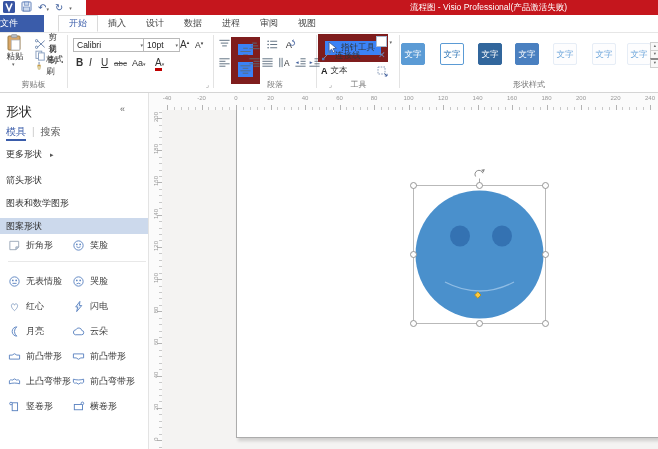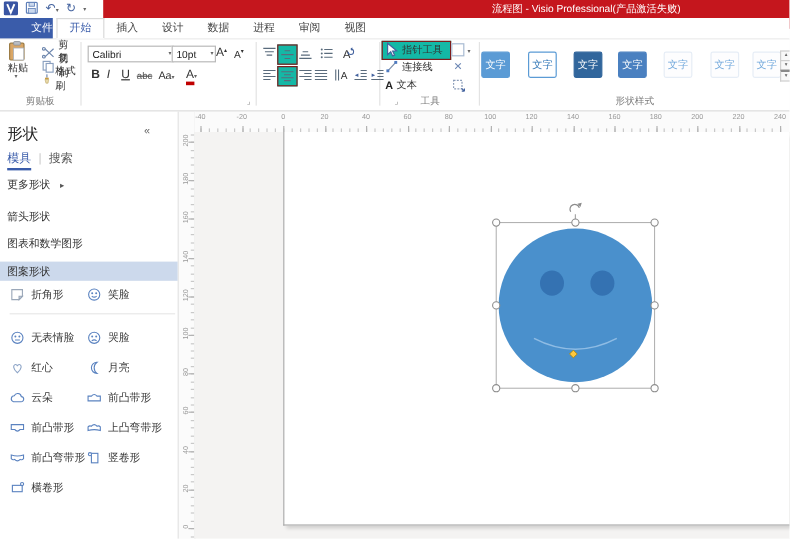--- a/index.html
+++ b/index.html
@@ -10,33 +10,33 @@
   
   .titlebar{position:absolute;left:0;top:0;width:658px;height:15px;background:#fff}
   .title-red{position:absolute;left:86px;top:0;width:572px;height:24px;background:#C5161D}
   .title-text{position:absolute;left:324px;top:2px;color:#fff;font-size:8.5px;white-space:nowrap}
   .qat{position:absolute;left:3px;top:1px;height:13px;display:flex;align-items:center;gap:6px}
   .qat .u{font-size:10px;color:#44639F;line-height:12px}
   .mini-arr{font-size:5px;color:#666}
 
   
   .tabrow{position:absolute;left:0;top:15px;width:658px;height:17px;background:#fff;border-bottom:1px solid #E6E6E6;display:flex}
-  .file-tab{width:44px;height:17px;background:#3A5CAA;color:#fff;text-align:right;line-height:17px;font-size:9px}
-  .tabs{display:flex;margin-left:3px}
+  .file-tab{width:44px;height:17px;background:#3A5CAA;color:#fff;text-align:left;line-height:17px;font-size:9px}
+  .tabs{display:flex;margin-left:14px}
   .tab{padding:0 10px;line-height:16px;color:#444;font-size:9px}
   .tab.sel{background:#fff;border:1px solid #DADADA;border-bottom:1px solid #fff;color:#3A5CAA;line-height:15px}
 
   
   .ribbon{position:absolute;left:0;top:33px;width:658px;height:59px;background:#fff;border-bottom:1px solid #D5D5D5}
   .gsep{position:absolute;top:2px;width:1px;height:53px;background:#E3E3E3}
   .group{position:absolute;top:0;height:58px}
   .glabel{position:absolute;bottom:1px;left:0;width:100%;text-align:center;font-size:8px;color:#7A7A7A}
   .launcher{position:absolute;bottom:2px;font-size:7px;color:#9A9A9A}
   .rlabel{font-size:8.5px;color:#333}
-  .hl{background:#14b8a6;border:1px solid #7f1d1d}
+  .hl{background:#3b82f6;border:7px solid #7f1d1d}
   .combo{position:absolute;height:12px;border:1px solid #B9B9B9;background:#fff;font-size:8.5px;line-height:12px;padding:0 3px;color:#222}
   .combo .ca{position:absolute;right:1px;top:0;font-size:5px;color:#666;line-height:12px}
   .pic{position:absolute;width:15px;height:15px;display:flex;align-items:center;justify-content:center}
   .tool-row{position:absolute;height:14px;display:flex;align-items:center;gap:3px;padding:0 2px;font-size:8.5px;color:#333}
   .sw{position:absolute;top:10px;width:22px;height:20px;border-radius:2px;text-align:center;line-height:20px;font-size:8.5px}
   .galbtn{position:absolute;left:250px;width:8px;height:7px;background:#F8F8F8;border:1px solid #CFCFCF;
           font-size:4.5px;color:#666;text-align:center;line-height:6px}
 
   
   .corner{position:absolute;left:149px;top:93px;width:13px;height:17px;background:#FBFBFB;border-right:1px solid #E3E3E3;border-bottom:1px solid #E3E3E3}
@@ -227,20 +227,21 @@
             <path d="M7,3 H12.5 M7,5.7 H12.5 M7,8.4 H12.5 M1.5,11 H12.5" stroke="#5A6B7C"></path>
             <path d="M5,5.7 L1.8,7.2 L5,8.7 Z" fill="#44639F"></path>
           </svg>
         </span>
       <span class="pic" style="left:93px;top:22px">
           <svg width="13" height="13" viewBox="0 0 14 14">
             <path d="M7,3 H12.5 M7,5.7 H12.5 M7,8.4 H12.5 M1.5,11 H12.5" stroke="#5A6B7C"></path>
             <path d="M1.8,5.7 L5,7.2 L1.8,8.7 Z" fill="#44639F"></path>
           </svg>
         </span>
+      <div class="glabel">段落</div>
       <div class="launcher" style="right:4px">⌟</div>
     </div>
 
     <div class="group" style="left:318px;width:81px">
       <div class="tool-row hl" style="left:0;top:1px;width:52px">
         <span><svg width="11" height="13" viewBox="0 0 11 13">
               <path d="M2,1 V10.5 L4.6,8.2 6.2,11.6 7.8,10.9 6.2,7.6 9.5,7.3 Z" fill="#fff" stroke="#44639F"></path>
             </svg></span>
         <span>指针工具</span>
       </div>
@@ -518,20 +519,26 @@
           <span class="sl">哭脸</span>
         </div>
         <div class="shape-item">
           <span class="si"><svg width="13" height="13" viewBox="0 0 14 14">
               <path d="M7,11.4 C2.8,8.2 3,4.4 5.2,4.1 C6.3,4 7,5 7,5.6 C7,5 7.7,4 8.8,4.1 C11,4.4 11.2,8.2 7,11.4 Z" fill="#fff" stroke="#8FA6C8"></path>
             </svg></span>
           <span class="sl">红心</span>
         </div>
         <div class="shape-item">
           <span class="si"><svg width="13" height="13" viewBox="0 0 14 14">
+              <path d="M8.5,1.5 L4,7.5 H6.2 L5,12.5 L10.5,6 H8 Z" fill="#EDF3FB" stroke="#5B83C0"></path>
+            </svg></span>
+          <span class="sl">闪电</span>
+        </div>
+        <div class="shape-item">
+          <span class="si"><svg width="13" height="13" viewBox="0 0 14 14">
               <path d="M9.5,2 A5,5 0 1,0 9.5,12 A6.2,6.2 0 0,1 9.5,2 Z" fill="#fff" stroke="#5B83C0"></path>
             </svg></span>
           <span class="sl">月亮</span>
         </div>
         <div class="shape-item">
           <span class="si"><svg width="13" height="13" viewBox="0 0 14 14">
               <path d="M3.5,10.5 H10.2 A2.3,2.3 0 0,0 10.5,5.9 A3.3,3.3 0 0,0 4.2,5.2 A2.7,2.7 0 0,0 3.5,10.5 Z" fill="#fff" stroke="#5B83C0"></path>
             </svg></span>
           <span class="sl">云朵</span>
         </div>

